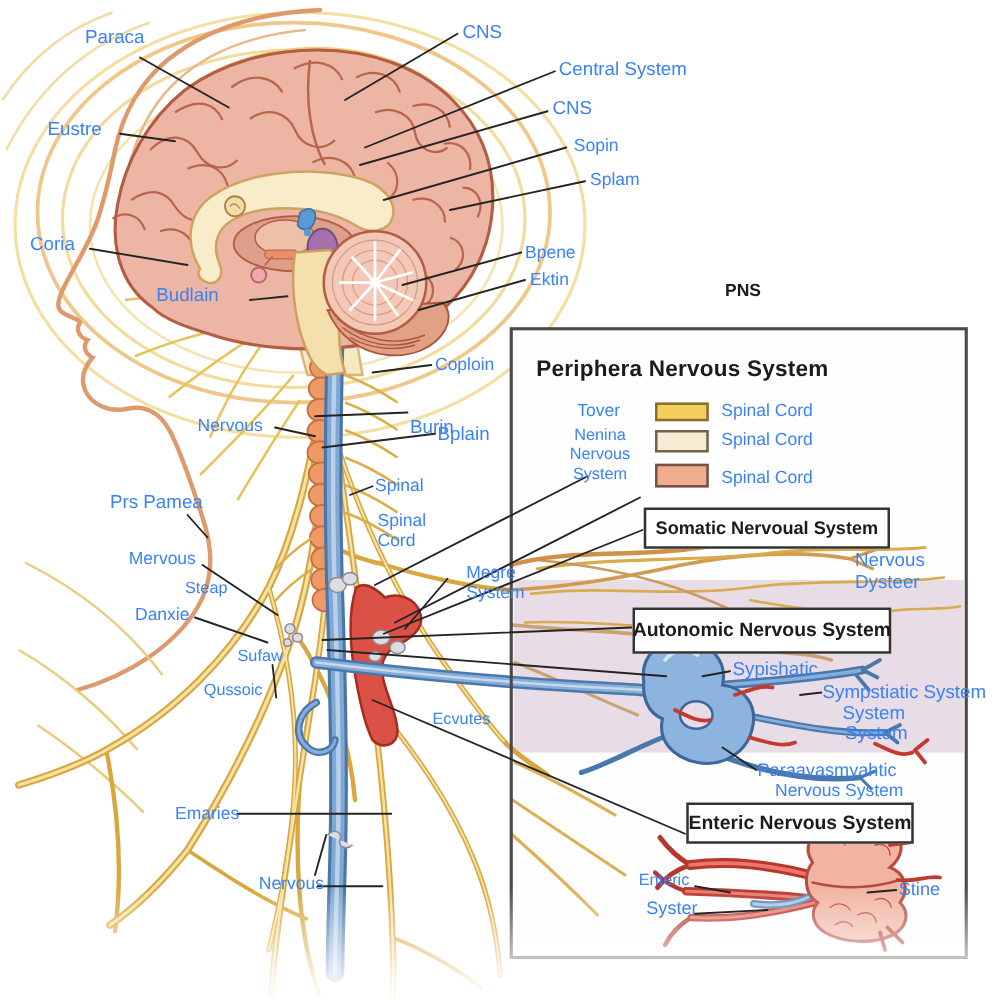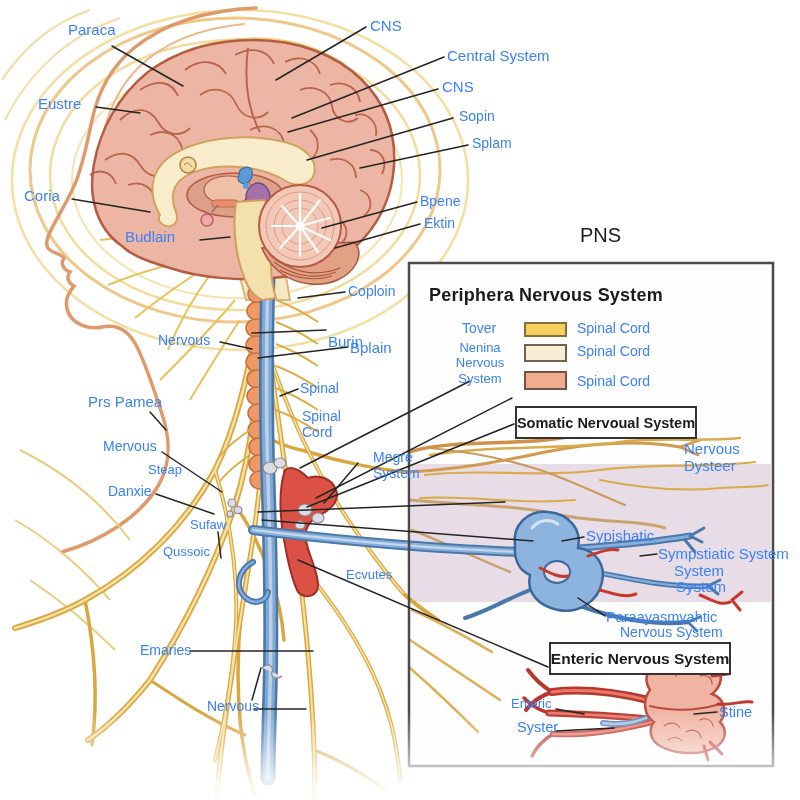--- a/index.html
+++ b/index.html
@@ -6,21 +6,21 @@
   #canvas{position:relative;width:800px;height:800px;background:#fff;overflow:hidden;
           font-family:"Liberation Sans",sans-serif;color:#1b1b1b;}
   #art{position:absolute;left:0;top:0;width:800px;height:800px;}
   .lbl{position:absolute;font-size:14px;line-height:1.12;white-space:nowrap;color:#3b82f6;}
   .f13{font-size:13px}.f15{font-size:15px}
   .box{position:absolute;background:#fff;border:2px solid #333;display:flex;
        align-items:center;justify-content:center;font-weight:bold;white-space:nowrap;
        box-sizing:border-box;}
   .sw{position:absolute;box-sizing:border-box;}
   .right{text-align:center;}
-  .pnsT{position:absolute;font-size:20px;font-weight:normal;}
+  .pnsT{position:absolute;font-size:14px;font-weight:bold;}
   .title{position:absolute;font-size:18px;font-weight:bold;letter-spacing:.2px;}
 </style>
 </head>
 <body>
 
 <div id="canvas">
 
 <svg id="art" viewBox="0 0 800 800">
   <defs>
     <linearGradient id="fade" x1="0" y1="0" x2="0" y2="1">
@@ -384,27 +384,28 @@
 
 <div class="lbl right f13" style="left:444px;top:341px;width:72px">Nenina</div>
 <div class="lbl right f13" style="left:444px;top:356px;width:72px">Nervous</div>
 <div class="lbl right f13" style="left:444px;top:372px;width:72px">System</div>
 <div class="sw" style="left:524px;top:344px;width:43px;height:18px;background:#f8ecd5;border:2px solid #70624e"></div>
 <div class="lbl" style="left:577px;top:344px">Spinal Cord</div>
 
 <div class="sw" style="left:524px;top:371px;width:43px;height:19px;background:#f0ad8e;border:2px solid #72524a"></div>
 <div class="lbl" style="left:577px;top:374px">Spinal Cord</div>
 
-<div class="box" style="left:515px;top:406px;width:182px;height:33px;font-size:14.5px">Somatic Nervoual System</div>
+<div class="box" style="left:515px;top:406px;width:197px;height:33px;font-size:14.5px">Somatic Nervoual System</div>
 
 <div class="lbl f15" style="left:684px;top:441px">
   <span>Nervous</span><br>
   <span>Dysteer</span>
 </div>
 
+<div class="box" style="left:506px;top:486px;width:207px;height:37px;font-size:15.5px">Autonomic Nervous System</div>
 
 <div class="lbl f15" style="left:586px;top:528px">Sypishatic</div>
 <div class="lbl f15" style="left:658px;top:546px">Sympstiatic System</div>
 <div class="lbl f15" style="left:674px;top:563px">System</div>
 <div class="lbl f15" style="left:676px;top:579px">System</div>
 
 <div class="lbl" style="left:606px;top:609px;font-size:14.5px">Paraayasmyahtic</div>
 <div class="lbl" style="left:620px;top:625px;font-size:14px">Nervous System</div>
 
 <div class="box" style="left:549px;top:642px;width:182px;height:33px;font-size:15.5px">Enteric Nervous System</div>

